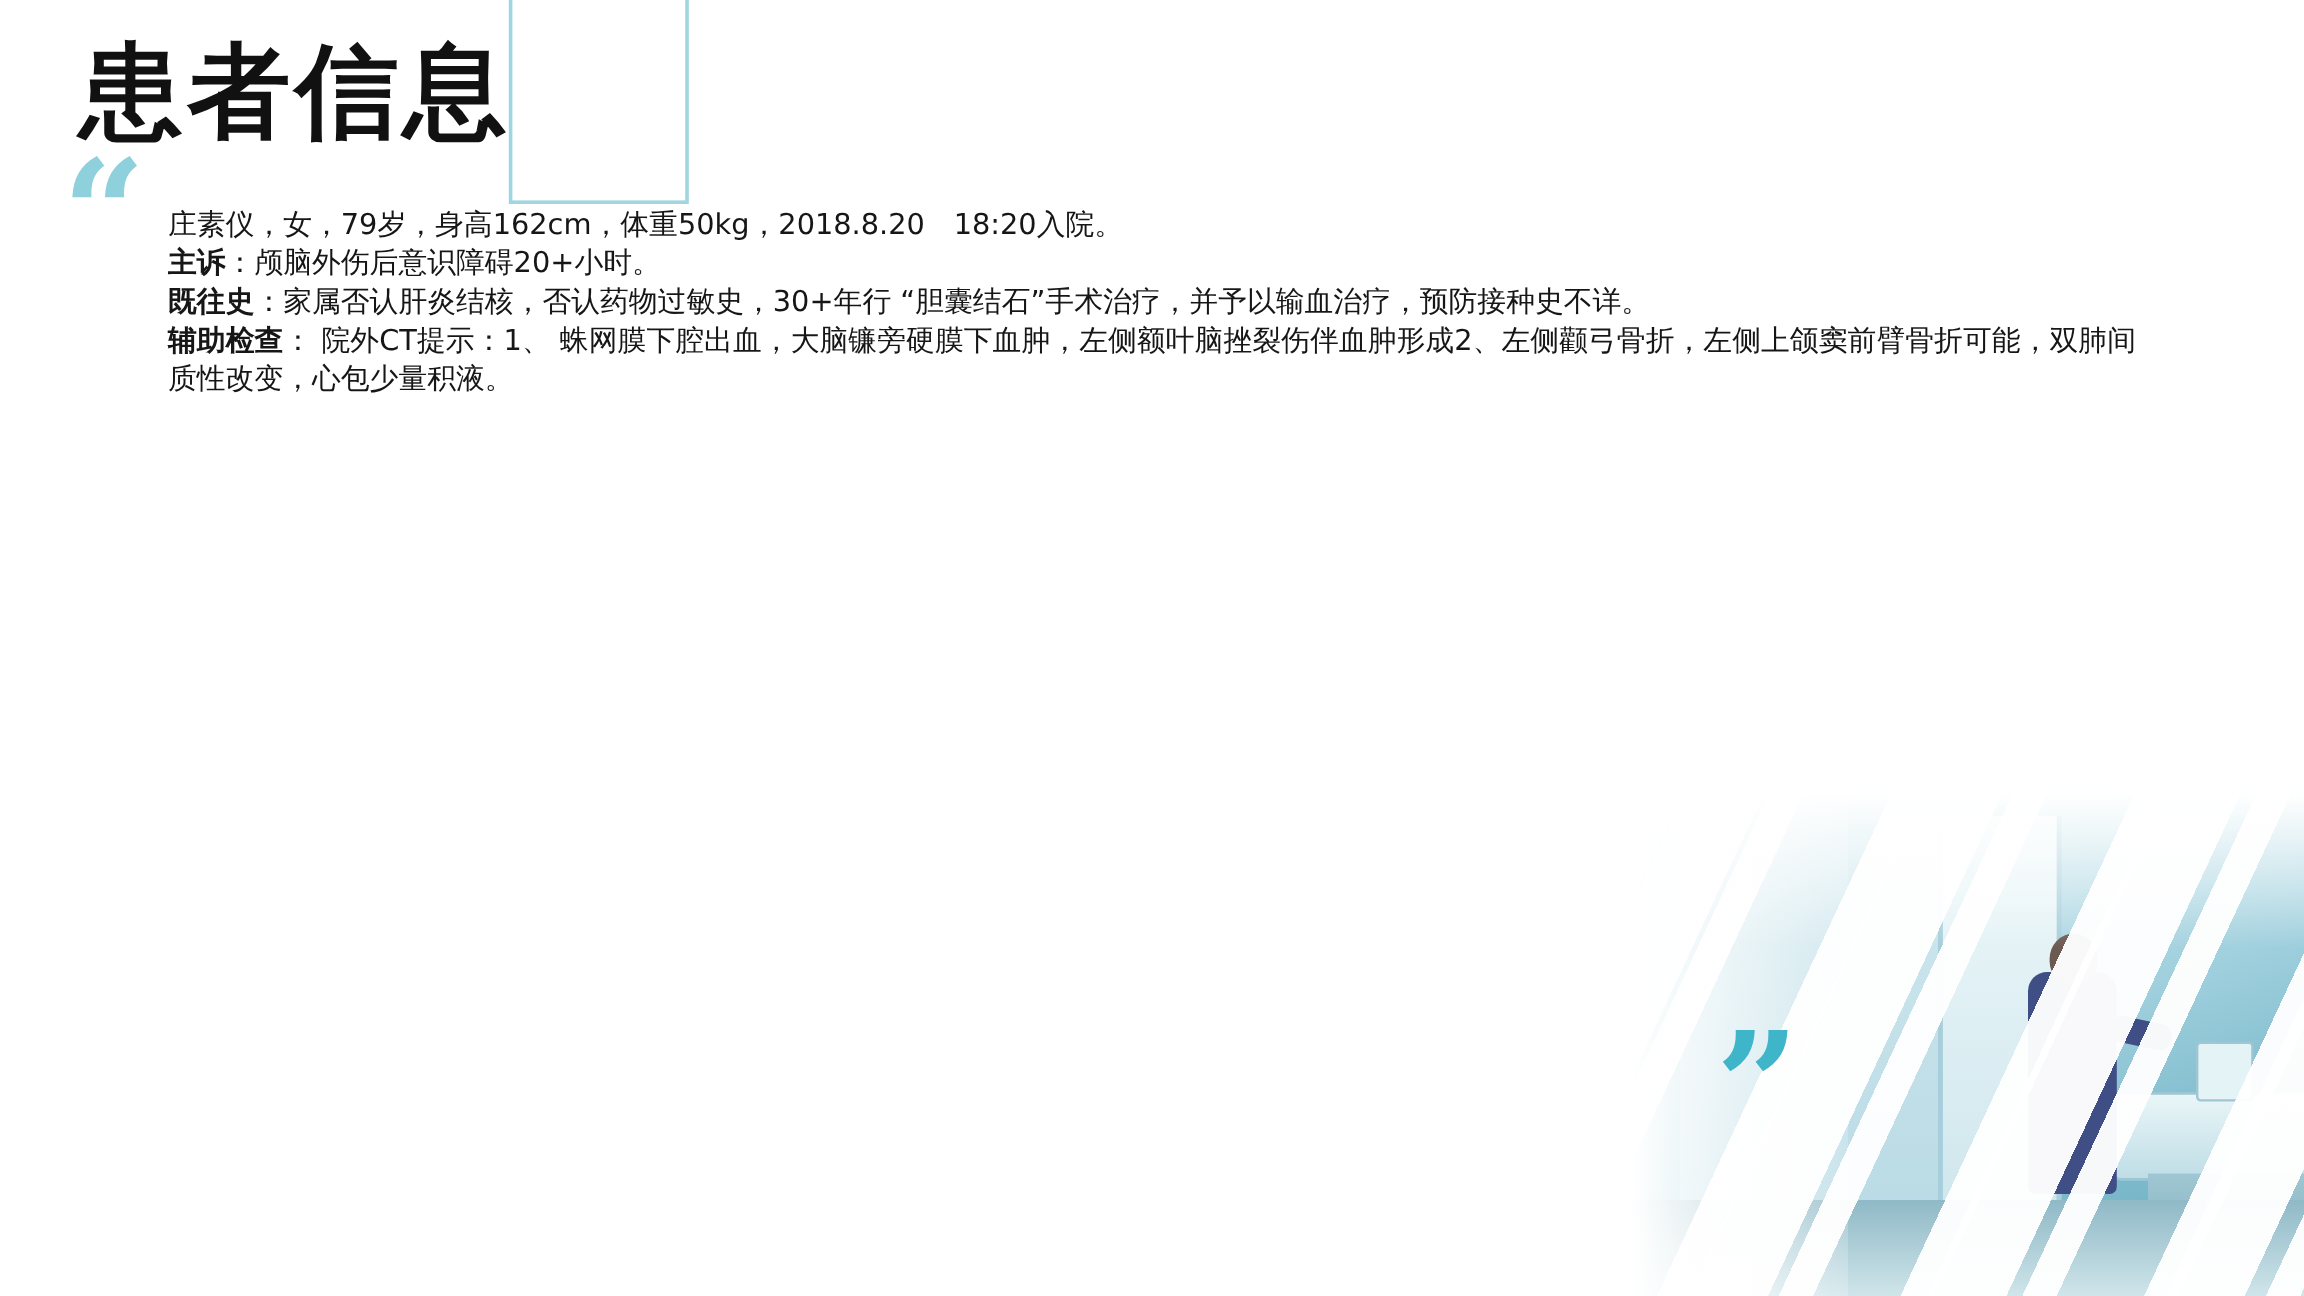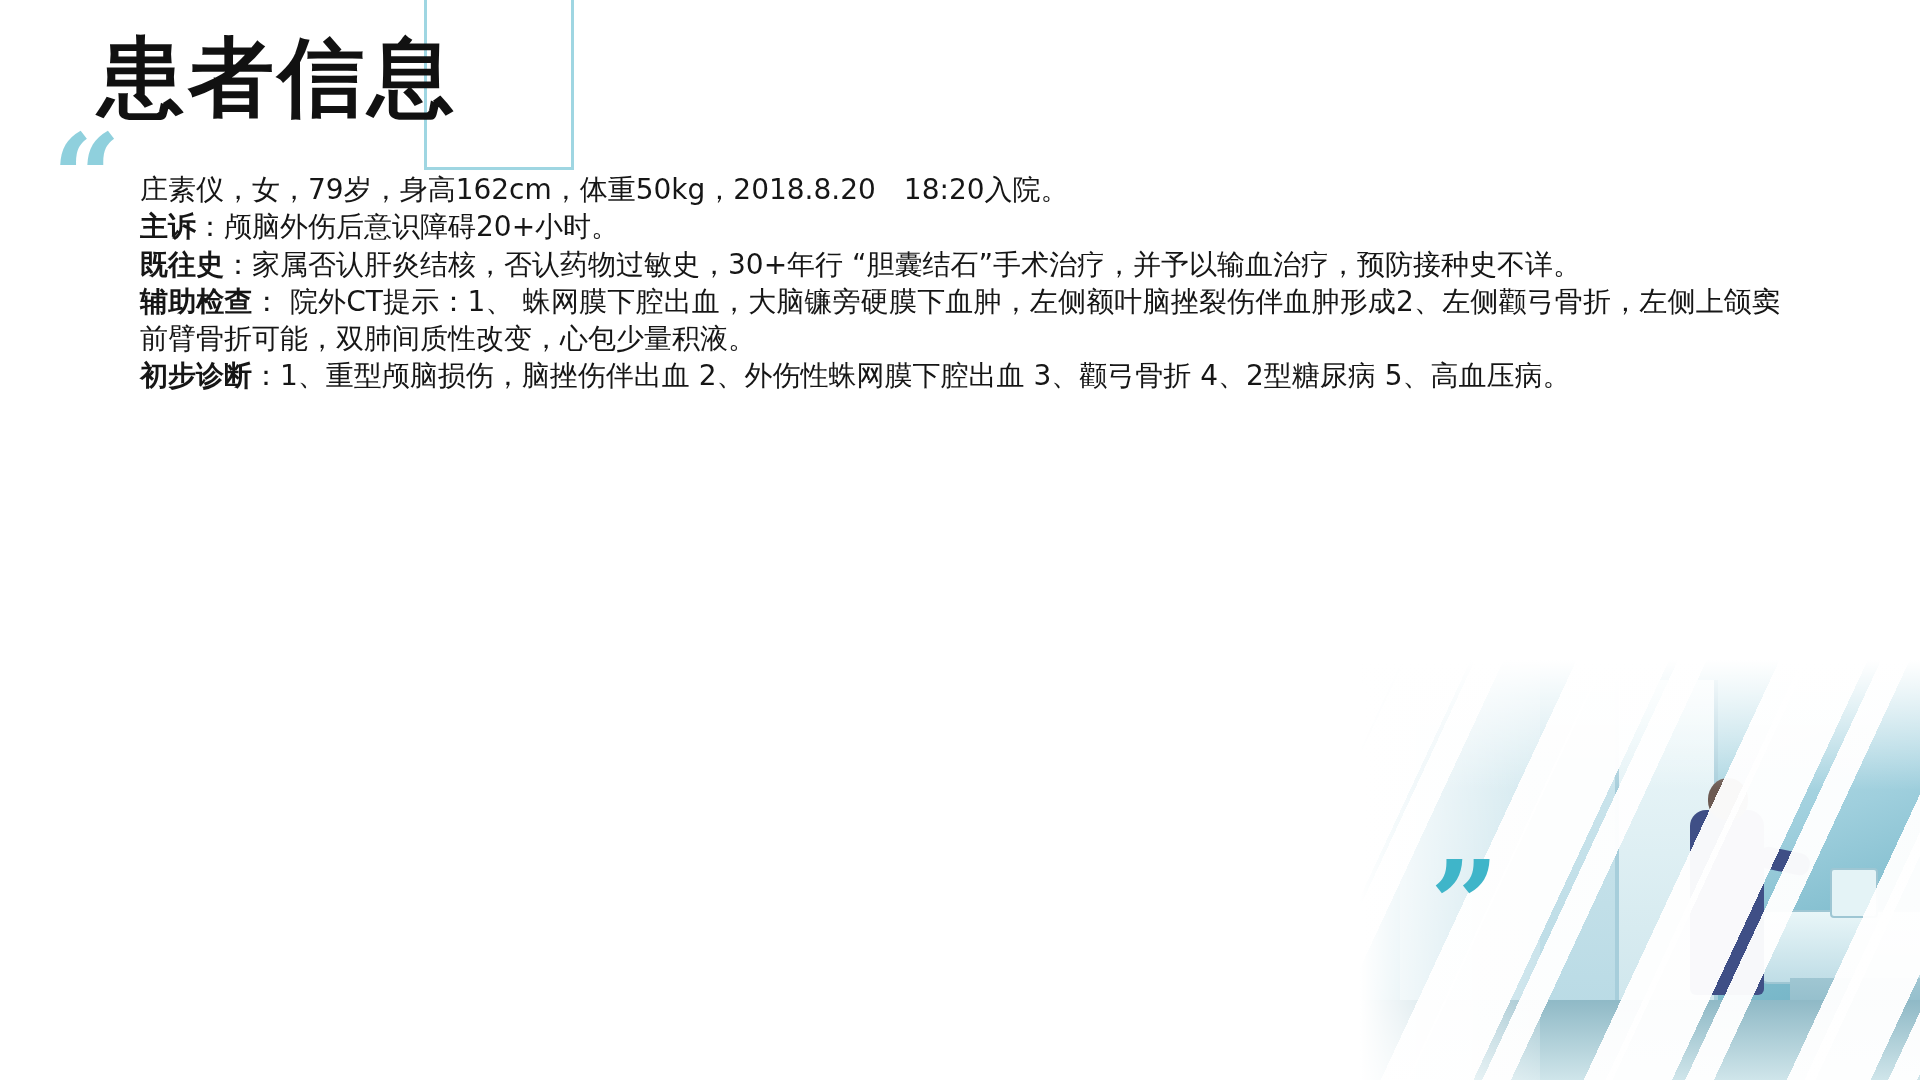--- a/index.html
+++ b/index.html
@@ -34,21 +34,20 @@
     left: 66px;
     top: 30px;
     font-size: 86px;
     font-weight: bold;
     letter-spacing: 4px;
     color: #111111;
     z-index: 3;
     font-family: "DejaVu Sans", "Liberation Sans", sans-serif;
     line-height: 1.1;
     white-space: nowrap;
-    margin-left: 32px;
   }
 
   
   .quote-open {
     position: absolute;
     left: 52px;
     top: 118px;
     font-size: 120px;
     line-height: 1;
     color: #8fd0dd;
@@ -72,21 +71,21 @@
   }
 
   
   .body-text {
     position: absolute;
     left: 140px;
     top: 172px;
     width: 1640px;
     z-index: 4;
     color: #161616;
-    font-size: 28px;
+    font-size: 24px;
     line-height: 1.30;
     letter-spacing: 0px;
     font-family: "DejaVu Sans", "Liberation Sans", sans-serif;
   }
   .body-text p {
     margin: 0 0 1px 0;
     text-align: justify;
   }
   .lbl { font-weight: bold; margin-top: 18px; }
   .indent { text-indent: 62px; }
@@ -236,16 +235,13 @@
   </p>
   <p>
     <span class="lbl">主诉</span><span>：颅脑外伤后意识障碍20+小时。</span>
   </p>
   <p>
     <span class="lbl">既往史</span><span>：家属否认肝炎结核，否认药物过敏史，30+年行 “胆囊结石”手术治疗，并予以输血治疗，预防接种史不详。</span>
   </p>
   <p>
     <span class="lbl">辅助检查</span><span>： 院外CT提示：1、 蛛网膜下腔出血，大脑镰旁硬膜下血肿，左侧额叶脑挫裂伤伴血肿形成2、左侧颧弓骨折，左侧上颌窦前臂骨折可能，双肺间质性改变，心包少量积液。</span>
   </p>
-  <p>
-    <span class="lbl">初步诊断</span><span>：1、重型颅脑损伤，脑挫伤伴出血 2、外伤性蛛网膜下腔出血 3、颧弓骨折 4、2型糖尿病 5、高血压病。</span>
-  </p>
 </div>
 
 </body></html>

